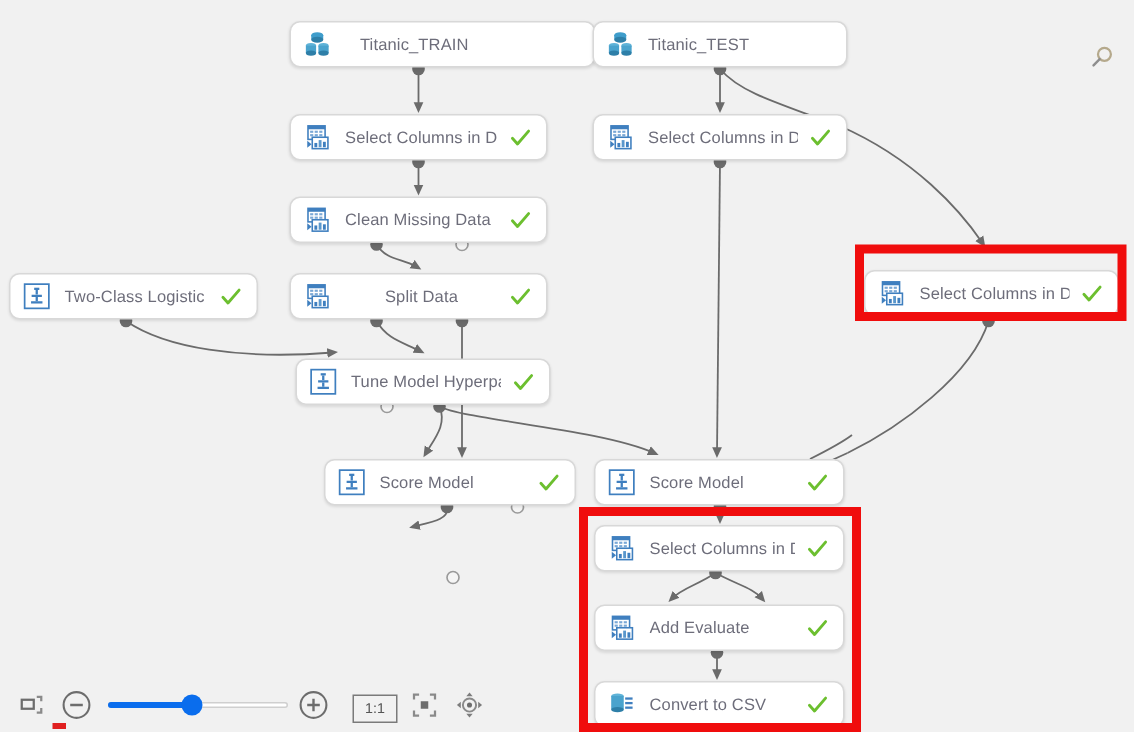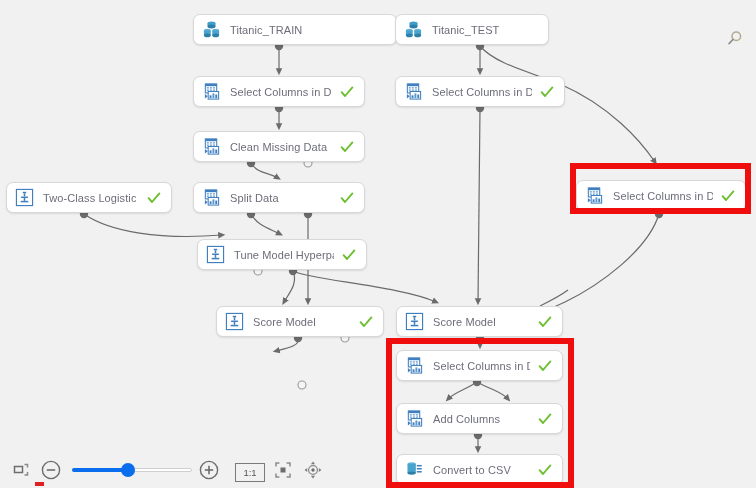--- a/index.html
+++ b/index.html
@@ -203,36 +203,36 @@
       <circle cx="325" cy="249" r="4"></circle>
       <circle cx="258" cy="271" r="4"></circle>
       <circle cx="345" cy="338" r="4"></circle>
       <circle cx="302" cy="385" r="4"></circle>
     </g>
   </svg>
 
   <div class="hilite" style="left:570px; top:163px; width:181px; height:51px;"></div>
   <div class="hilite" style="left:386px; top:338px; width:188px; height:150px;"></div>
 
-  <div class="node" style="left:193px; top:14px; width:204px;">
+  <div class="node" style="left:193px; top:14px; width:204px;gap:10px;">
     <svg class="nicon" viewBox="0 0 20 20">
       <ellipse cx="10" cy="3.6" rx="4.2" ry="2.1" fill="#3f9dcb"></ellipse>
       <rect x="5.8" y="3.6" width="8.4" height="3.2" fill="#3f9dcb"></rect>
       <ellipse cx="10" cy="6.8" rx="4.2" ry="2.1" fill="#2e7fa8"></ellipse>
       <ellipse cx="5.6" cy="11" rx="3.6" ry="1.9" fill="#5fb3d8"></ellipse>
       <rect x="2" y="11" width="7.2" height="5.2" fill="#4aa3cd"></rect>
       <ellipse cx="5.6" cy="16.2" rx="3.6" ry="1.9" fill="#2e7fa8"></ellipse>
       <ellipse cx="14.4" cy="11" rx="3.6" ry="1.9" fill="#5fb3d8"></ellipse>
       <rect x="10.8" y="11" width="7.2" height="5.2" fill="#4aa3cd"></rect>
       <ellipse cx="14.4" cy="16.2" rx="3.6" ry="1.9" fill="#2e7fa8"></ellipse>
     </svg>
     <span class="nlabel">Titanic_TRAIN</span>
   </div>
 
-  <div class="node" style="left:395px; top:14px; width:154px;">
+  <div class="node" style="left:395px; top:14px; width:170px;">
     <svg class="nicon" viewBox="0 0 20 20">
       <ellipse cx="10" cy="3.6" rx="4.2" ry="2.1" fill="#3f9dcb"></ellipse>
       <rect x="5.8" y="3.6" width="8.4" height="3.2" fill="#3f9dcb"></rect>
       <ellipse cx="10" cy="6.8" rx="4.2" ry="2.1" fill="#2e7fa8"></ellipse>
       <ellipse cx="5.6" cy="11" rx="3.6" ry="1.9" fill="#5fb3d8"></ellipse>
       <rect x="2" y="11" width="7.2" height="5.2" fill="#4aa3cd"></rect>
       <ellipse cx="5.6" cy="16.2" rx="3.6" ry="1.9" fill="#2e7fa8"></ellipse>
       <ellipse cx="14.4" cy="11" rx="3.6" ry="1.9" fill="#5fb3d8"></ellipse>
       <rect x="10.8" y="11" width="7.2" height="5.2" fill="#4aa3cd"></rect>
       <ellipse cx="14.4" cy="16.2" rx="3.6" ry="1.9" fill="#2e7fa8"></ellipse>
@@ -320,21 +320,21 @@
       <path d="M6.4 9 h7.2 v1.5 h-7.2 z" fill="#3f7fbf"></path>
       <rect x="9.2" y="10.5" width="1.6" height="3" fill="#3f7fbf"></rect>
       <rect x="6" y="13.5" width="8" height="1.6" fill="#3f7fbf"></rect>
     </svg>
     <span class="nlabel">Two-Class Logistic Regression</span>
     <svg class="ncheck" viewBox="0 0 14 14">
       <path d="M1.6,7.2 L5,11 L12.4,2.4" fill="none" stroke="#6cbf2f" stroke-width="1.9" stroke-linecap="round" stroke-linejoin="round"></path>
     </svg>
   </div>
 
-  <div class="node" style="left:193px; top:182px; width:172px;">
+  <div class="node" style="left:193px; top:182px; width:172px;text-align:center;">
     <svg class="nicon" viewBox="0 0 20 20">
       <rect x="3.5" y="2" width="12" height="9.5" fill="#ffffff" stroke="#3f7fbf" stroke-width="1.1"></rect>
       <rect x="3.5" y="2" width="12" height="2.4" fill="#3f7fbf"></rect>
       <g fill="#7aa8d6">
           <rect x="5" y="5.4" width="2.2" height="1.5"></rect>
           <rect x="8.2" y="5.4" width="2.2" height="1.5"></rect>
           <rect x="11.4" y="5.4" width="2.2" height="1.5"></rect>
       <rect x="5" y="7.8" width="2.2" height="1.5"></rect>
           <rect x="8.2" y="7.8" width="2.2" height="1.5"></rect>
           <rect x="11.4" y="7.8" width="2.2" height="1.5"></rect>
@@ -456,21 +456,21 @@
       <rect x="5" y="7.8" width="2.2" height="1.5"></rect>
           <rect x="8.2" y="7.8" width="2.2" height="1.5"></rect>
           <rect x="11.4" y="7.8" width="2.2" height="1.5"></rect>
         </g>
       <rect x="6.5" y="10" width="11" height="8" fill="#ffffff" stroke="#3f7fbf" stroke-width="1.1"></rect>
       <rect x="8" y="14" width="2" height="3" fill="#3f7fbf"></rect>
       <rect x="11" y="12" width="2" height="5" fill="#5a97cc"></rect>
       <rect x="14" y="13.2" width="2" height="3.8" fill="#3f7fbf"></rect>
       <path d="M3 12.5 l3 2.4 l-3 2.4 z" fill="#3f7fbf"></path>
     </svg>
-    <span class="nlabel">Add Columns</span>
+    <span class="nlabel">Add Evaluate</span>
     <svg class="ncheck" viewBox="0 0 14 14">
       <path d="M1.6,7.2 L5,11 L12.4,2.4" fill="none" stroke="#6cbf2f" stroke-width="1.9" stroke-linecap="round" stroke-linejoin="round"></path>
     </svg>
   </div>
 
   <div class="node" style="left:396px; top:454px; width:167px;align-items:center;">
     <svg class="nicon" viewBox="0 0 20 20">
       <ellipse cx="7" cy="4.2" rx="4.4" ry="1.8" fill="#5fb3d8"></ellipse>
       <rect x="2.6" y="4.2" width="8.8" height="9.6" fill="#4aa3cd"></rect>
       <ellipse cx="7" cy="13.8" rx="4.4" ry="1.8" fill="#2e7fa8"></ellipse>

